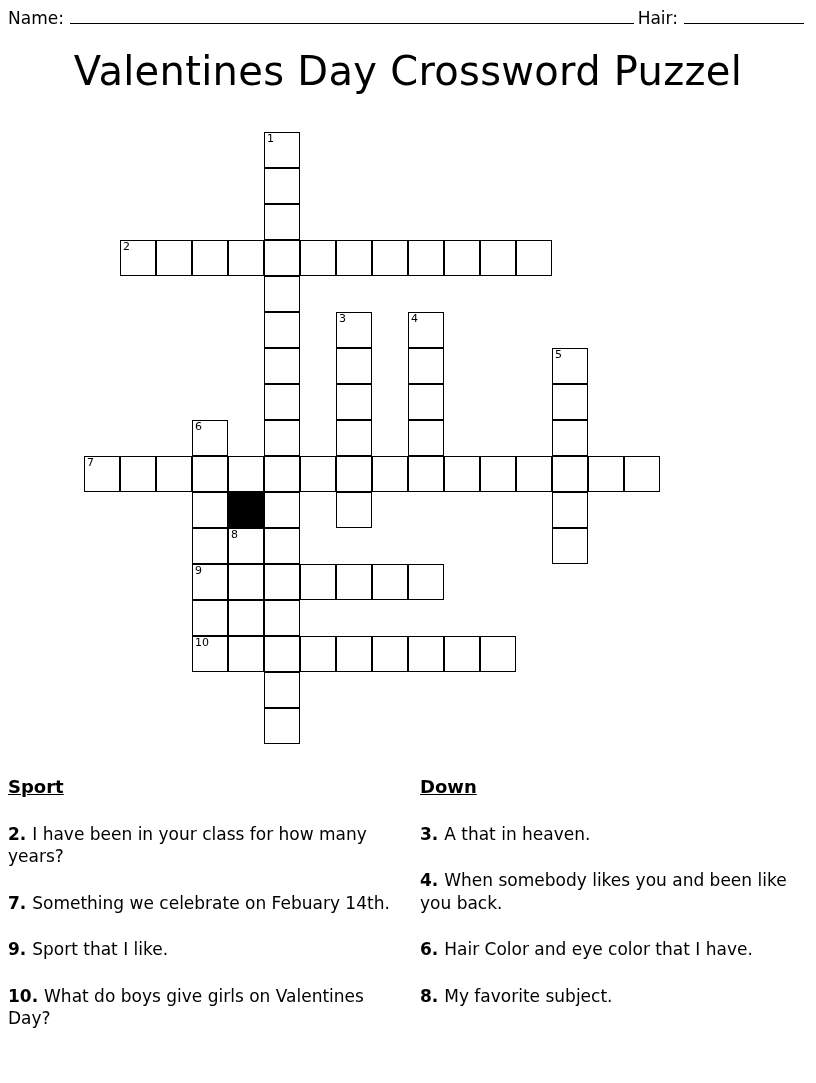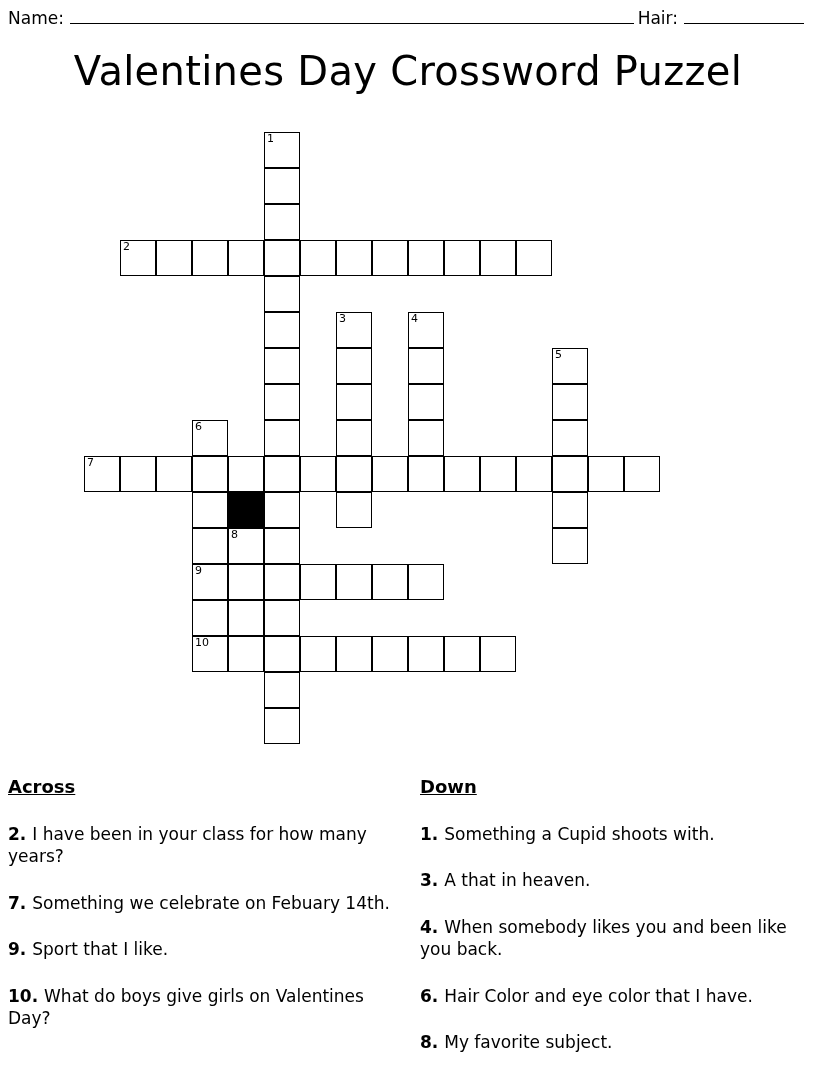--- a/index.html
+++ b/index.html
@@ -231,32 +231,31 @@
         <div class="cell" style="left: 324px; top: 504px;"></div>
         <div class="cell" style="left: 360px; top: 504px;"></div>
         <div class="cell" style="left: 396px; top: 504px;"></div>
         <div class="cell" style="left: 180px; top: 540px;"></div>
         <div class="cell" style="left: 180px; top: 576px;"></div>
       </div>
   </div>
 
   <div class="clues">
     <div class="clue-col">
-      <div class="clue-head">Across</div>
+      <div class="clue-head">Sport</div>
       <div id="across-list">
           <div class="clue"><span class="cnum">2. </span><span>I have been in your class for how many years?</span></div>
           <div class="clue"><span class="cnum">7. </span><span>Something we celebrate on Febuary 14th.</span></div>
           <div class="clue"><span class="cnum">9. </span><span>Sport that I like.</span></div>
           <div class="clue"><span class="cnum">10. </span><span>What do boys give girls on Valentines Day?</span></div>
         </div>
     </div>
     <div class="clue-col">
       <div class="clue-head">Down</div>
       <div id="down-list">
-          <div class="clue"><span class="cnum">1. </span><span>Something a Cupid shoots with.</span></div>
           <div class="clue"><span class="cnum">3. </span><span>A that in heaven.</span></div>
           <div class="clue"><span class="cnum">4. </span><span>When somebody likes you and been like you back.</span></div>
           <div class="clue"><span class="cnum">6. </span><span>Hair Color and eye color that I have.</span></div>
           <div class="clue"><span class="cnum">8. </span><span>My favorite subject.</span></div>
         </div>
     </div>
   </div>
 
 </div>
 

